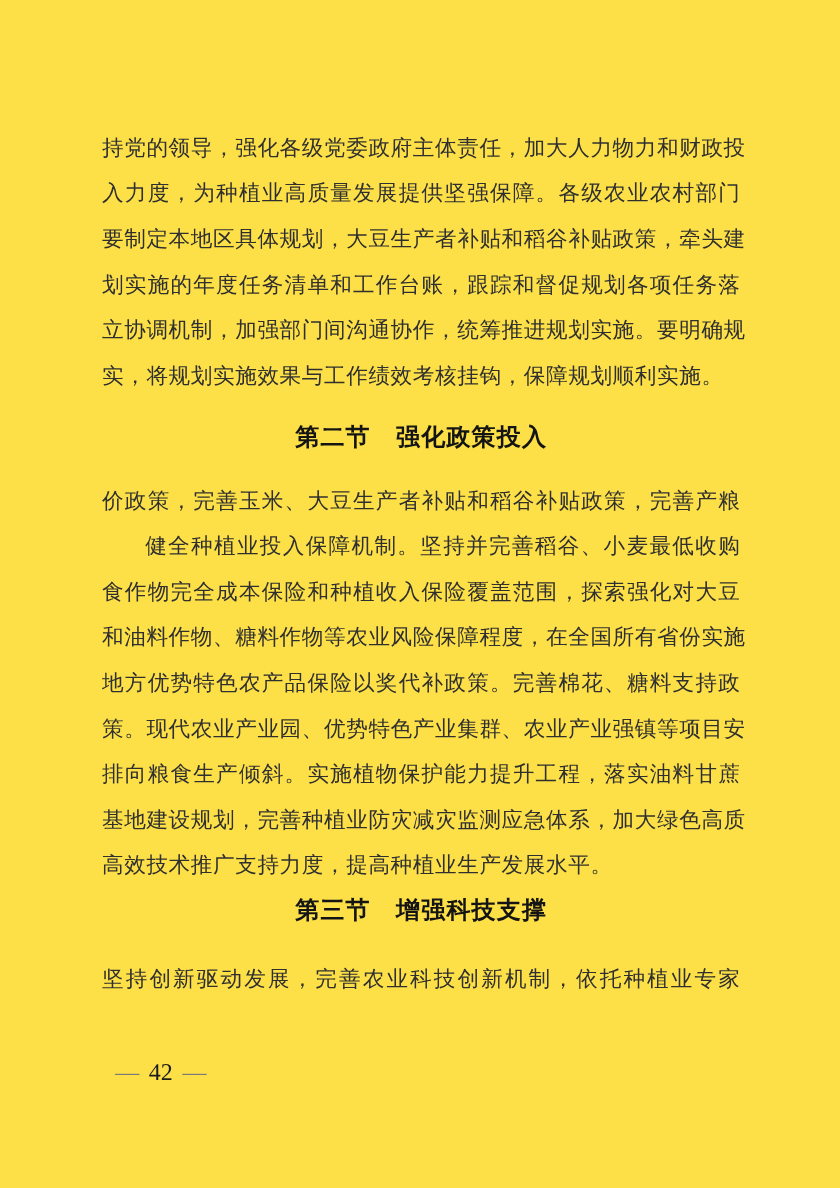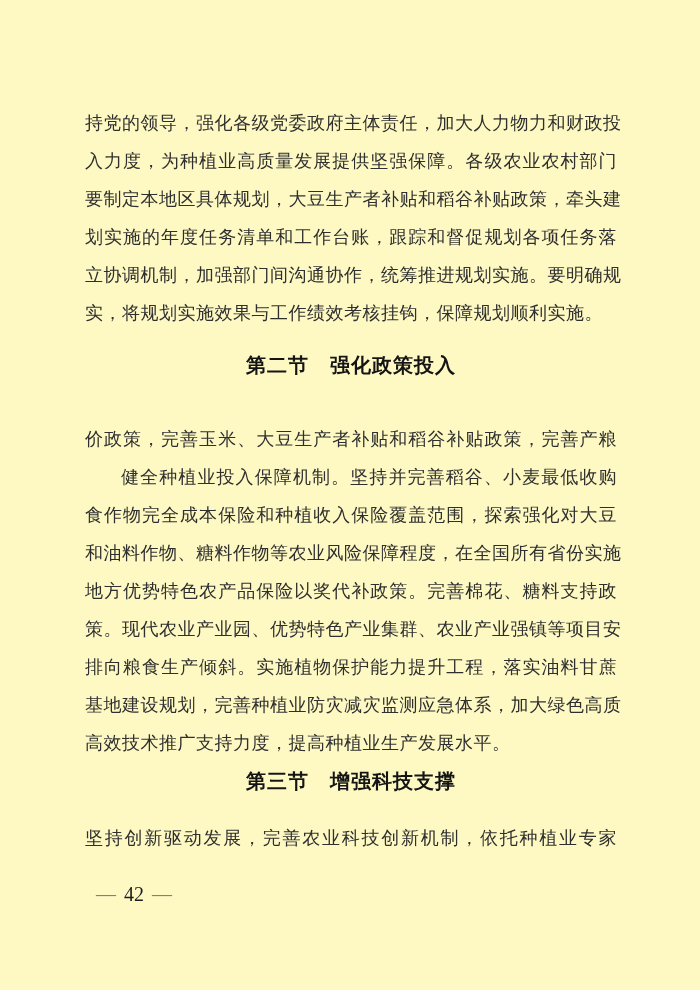--- a/index.html
+++ b/index.html
@@ -4,21 +4,21 @@
 <style>
   html,body{margin:0;padding:0;}
   body{
     width:700px;height:990px;
     background:#f6f6f6;
     font-family:"Liberation Serif", serif;
   }
   .page{
     position:relative;
     width:700px;height:990px;
-    background:#fef9c3;
+    background:#fde047;
     overflow:hidden;
   }
   .content{
     position:absolute;
     left:85px;top:104px;
     width:532px;
   }
   .line{
     height:38px;
     line-height:38px;
@@ -38,21 +38,21 @@
   .heading{
     height:38px;
     line-height:38px;
     font-size:20px;
     font-weight:bold;
     color:#141414;
     text-align:center;
     font-family:"Liberation Sans", sans-serif;
     letter-spacing:1px;
   }
-  .heading.h2{ margin:14px 0 36px 0; }
+  .heading.h2{ margin:14px 0 14px 0; }
   .heading.h3{ margin:0 0 19px 0; }
   .footer{
     position:absolute;
     left:96px;top:882px;
     height:24px;line-height:24px;
     font-size:20px;
     color:#222222;
   }
   .footer .dash{
     color:#7a7a7a;

